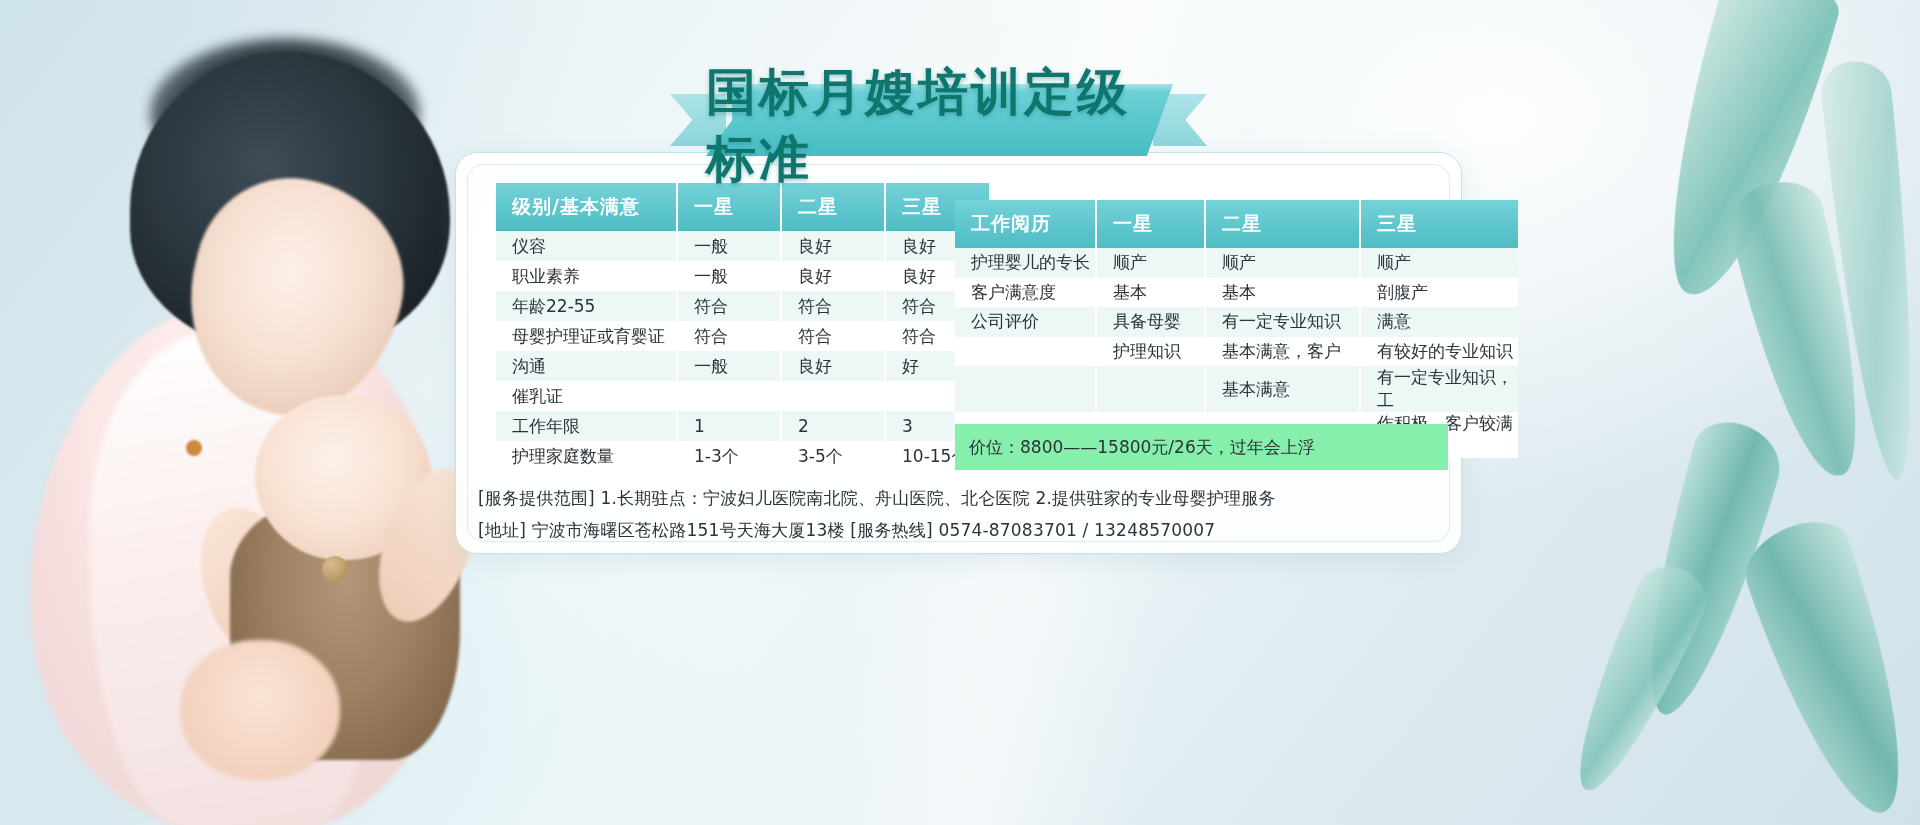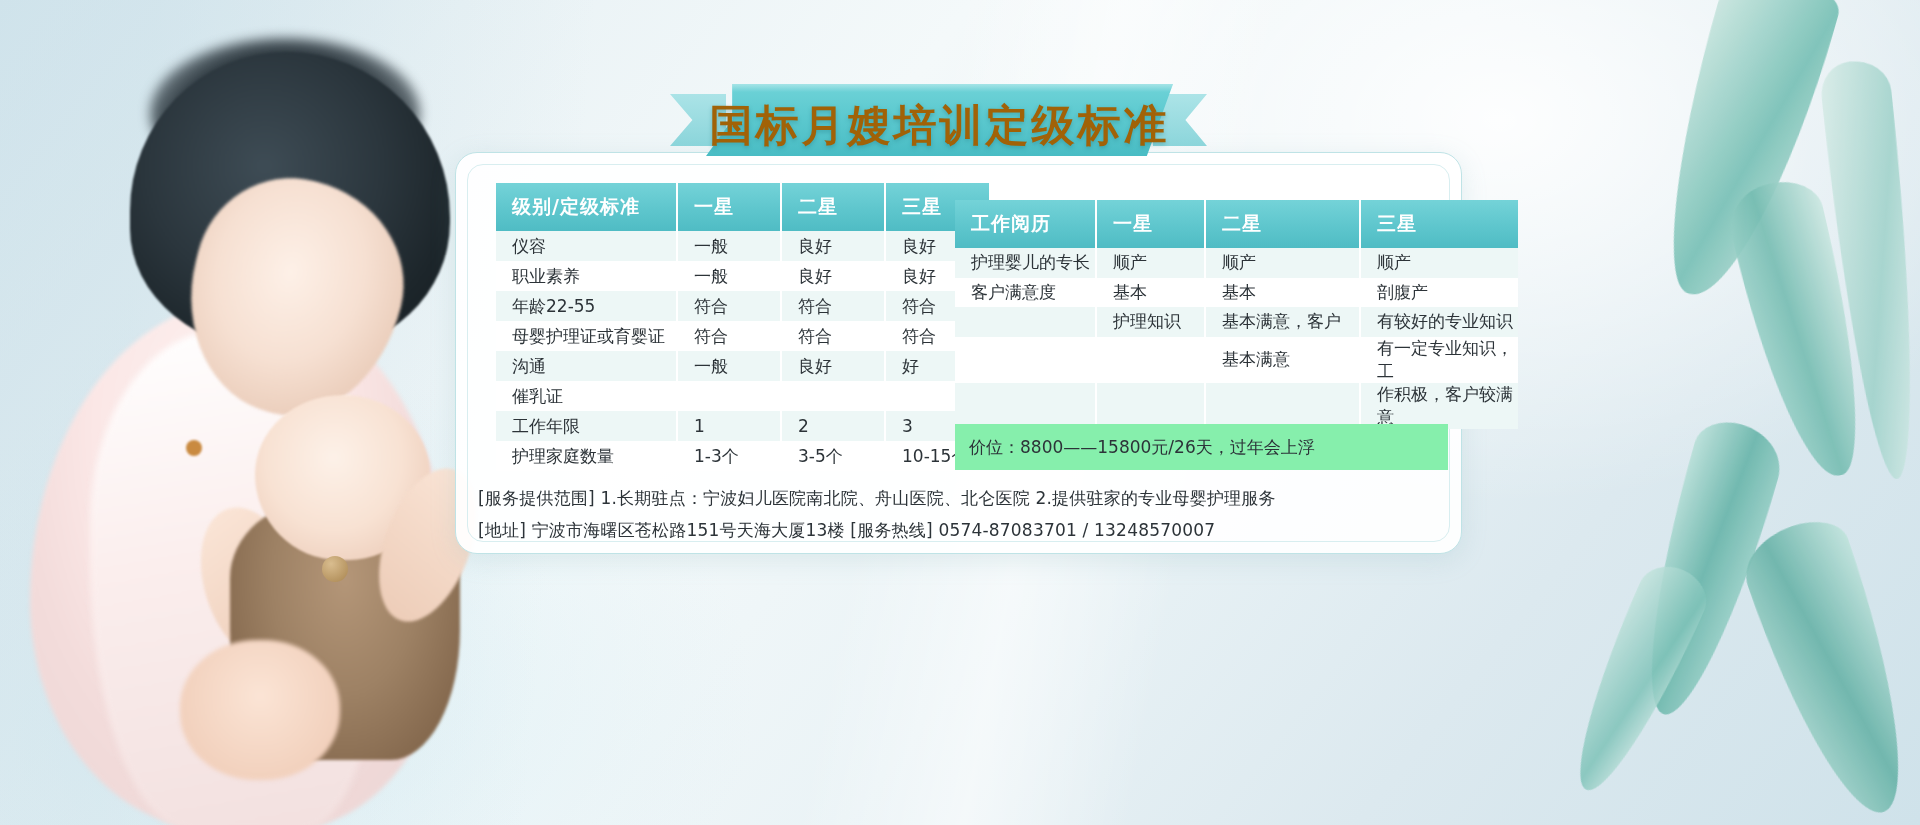--- a/index.html
+++ b/index.html
@@ -102,21 +102,21 @@
         box-shadow:0 3px 10px rgba(60,160,170,.25);}
   #bannerShape::after{content:"";position:absolute;left:0;top:0;right:0;height:8px;
         background:linear-gradient(180deg,rgba(255,255,255,.38),rgba(255,255,255,0));}
   #bannerTail{position:absolute;left:-36px;top:10px;width:56px;height:52px;
         background:linear-gradient(180deg,#9fe0e4,#79cfd5);
         clip-path:polygon(0 0,100% 0,100% 100%,0 100%,40% 50%);opacity:.85;}
   #bannerTail2{position:absolute;right:-34px;top:10px;width:54px;height:52px;
         background:linear-gradient(180deg,#9fe0e4,#79cfd5);
         clip-path:polygon(0 0,100% 0,60% 50%,100% 100%,0 100%);opacity:.85;}
   #bannerText{position:absolute;inset:0;display:flex;align-items:center;justify-content:center;
-        color:#a16207;font-size:43px;font-weight:700;letter-spacing:3px;
+        color:#0f766e;font-size:50px;font-weight:700;letter-spacing:3px;
         font-family:"DejaVu Sans","Liberation Sans",sans-serif;
         text-shadow:0 2px 4px rgba(40,130,140,.45);margin-top:12px;}
 
   
   .tbl{position:absolute;border-collapse:collapse;table-layout:fixed;}
   .tbl th{
      background:linear-gradient(180deg,#74d3d8 0%,#5ec6cd 55%,#4fbcc4 100%);
      color:#fff;font-size:19px;font-weight:700;letter-spacing:1px;
      height:48px;text-align:left;padding:0 0 0 16px;
      border-right:2px solid #fff;}
@@ -183,21 +183,21 @@
 <div id="banner">
   <div id="bannerTail"></div>
   <div id="bannerTail2"></div>
   <div id="bannerShape"></div>
   <div id="bannerText">国标月嫂培训定级标准</div>
 </div>
 
 <table class="tbl" id="tblLeft">
   <thead>
     <tr>
-      <th>级别/定级标准</th>
+      <th>级别/基本满意</th>
       <th>一星</th>
       <th>二星</th>
       <th>三星</th>
     </tr>
   </thead>
   <tbody>
     <tr>
       <td>仪容</td>
       <td>一般</td>
       <td>良好</td>
@@ -264,20 +264,26 @@
       <td>顺产</td>
       <td>顺产</td>
     </tr>
     <tr>
       <td>客户满意度</td>
       <td>基本</td>
       <td>基本</td>
       <td>剖腹产</td>
     </tr>
     <tr>
+      <td>公司评价</td>
+      <td>具备母婴</td>
+      <td>有一定专业知识</td>
+      <td>满意</td>
+    </tr>
+    <tr>
       <td></td>
       <td>护理知识</td>
       <td>基本满意，客户</td>
       <td>有较好的专业知识</td>
     </tr>
     <tr>
       <td></td>
       <td></td>
       <td>基本满意</td>
       <td>有一定专业知识，工</td>

